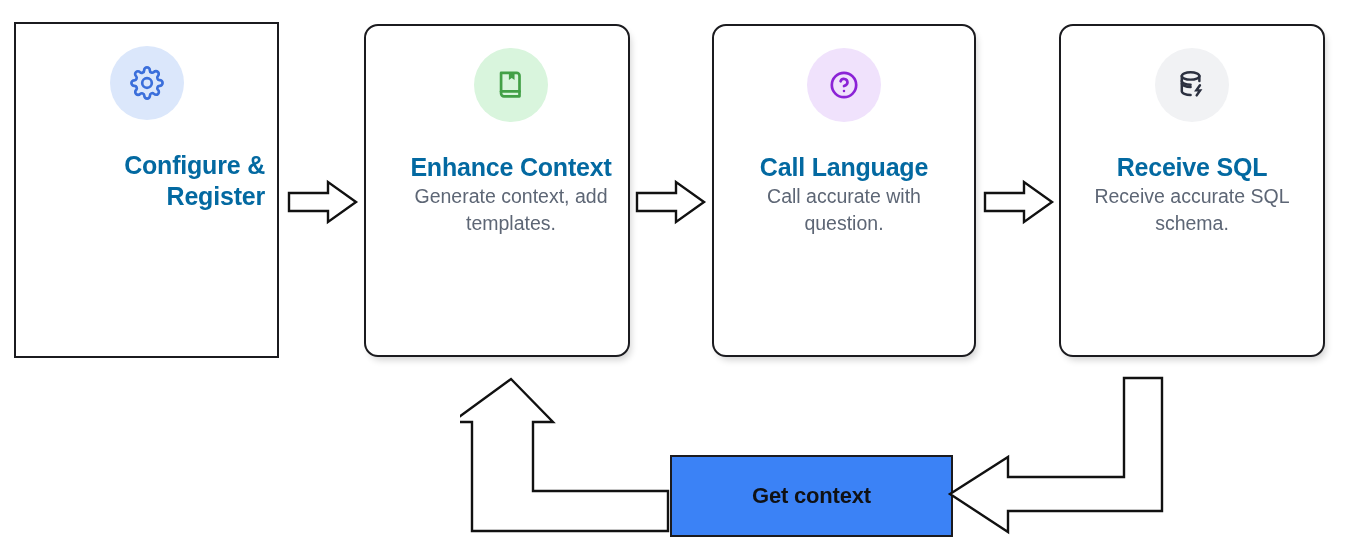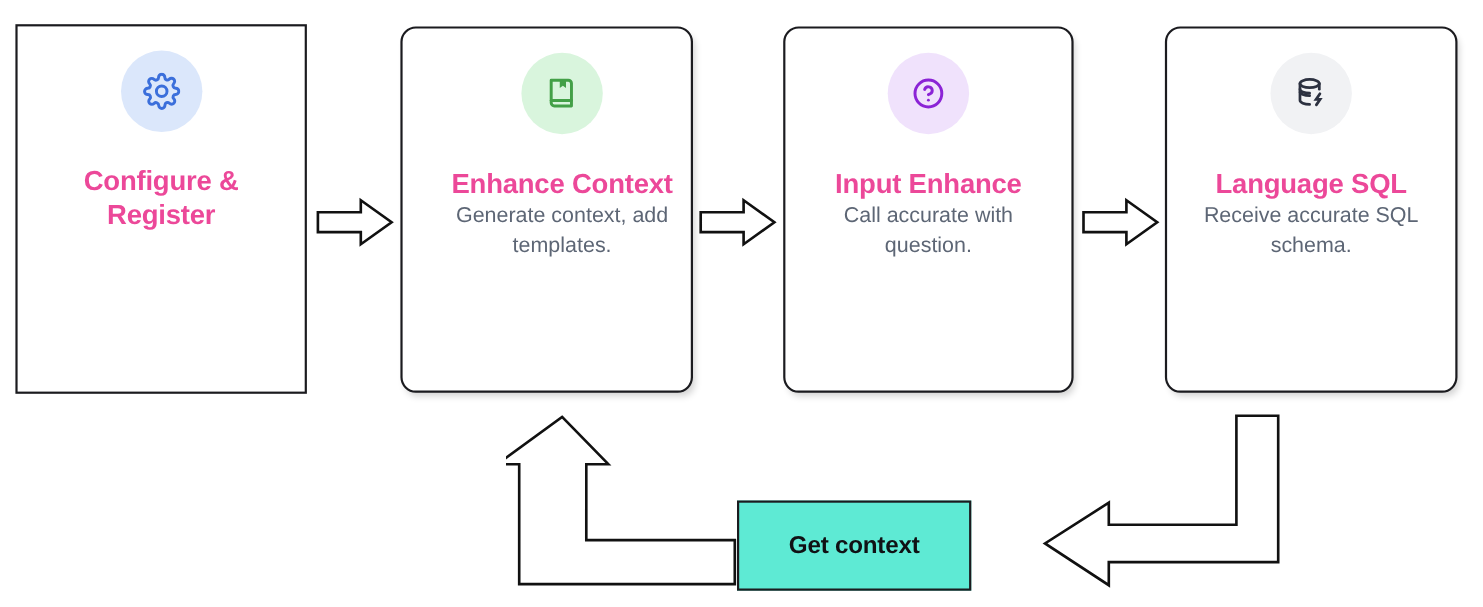--- a/index.html
+++ b/index.html
@@ -43,24 +43,25 @@
     justify-content: center;
     margin-top: 22px;
     flex: none;
   }
   .icon-badge svg { display: block; }
 
   .card-title {
     font-size: 25px;
     font-weight: bold;
     line-height: 1.22;
-    color: #ec4899;
+    color: #0369a1;
     letter-spacing: -0.2px;
     padding: 0 12px;
     margin-top: 30px;
+    text-align: right;
   }
   .card-desc {
     font-size: 19.5px;
     font-weight: normal;
     line-height: 1.42;
     color: #5d6675;
     padding: 0 14px;
   }
 
   
@@ -77,25 +78,25 @@
   .connector {
     position: absolute;
   }
   .connector svg { display: block; overflow: visible; }
 
   
   #get-context-box {
     position: absolute;
     left: 670px;
     top: 455px;
-    width: 213px;
+    width: 283px;
     height: 82px;
     box-sizing: border-box;
     border: 2.5px solid #1b1b1f;
-    background: #5eead4;
+    background: #3b82f6;
     display: flex;
     align-items: center;
     justify-content: center;
   }
   #get-context-box .label {
     font-size: 22px;
     font-weight: bold;
     color: #101114;
     letter-spacing: -0.2px;
   }
@@ -133,36 +134,36 @@
   </div>
 
   <div class="card rounded" id="card-3">
     <div class="icon-badge" style="background:#f0e2fc;">
       <svg width="34" height="34" viewBox="0 0 24 24" fill="none" stroke="#8b23d6" stroke-width="1.9" stroke-linecap="round" stroke-linejoin="round">
         <circle cx="12" cy="12" r="8.6"></circle>
         <path d="M9.6 9.4a2.5 2.5 0 0 1 4.86.83c0 1.66-2.46 2.5-2.46 2.5"></path>
         <circle cx="12" cy="16.3" r="0.9" fill="#8b23d6" stroke="none"></circle>
       </svg>
     </div>
-    <div class="card-title">Input Enhance</div>
+    <div class="card-title">Call Language</div>
     <div class="card-desc">Call accurate with question.</div>
   </div>
 
   <div class="card rounded" id="card-4">
     <div class="icon-badge" style="background:#f1f2f4;">
       <svg width="34" height="34" viewBox="0 0 24 24" fill="none" stroke="#2c3140" stroke-width="1.75" stroke-linecap="round" stroke-linejoin="round">
         <ellipse cx="11" cy="5.6" rx="6.2" ry="2.6"></ellipse>
         <path d="M4.8 5.6v5.2c0 1.44 2.78 2.6 6.2 2.6"></path>
         <path d="M17.2 5.6v3.6"></path>
         <path d="M4.8 9.2c0 1.44 2.78 2.6 6.2 2.6"></path>
         <path d="M4.8 11.2v5.2c0 1.44 2.78 2.6 6.2 2.6"></path>
         <path d="M17.6 12.2l-2.5 3.6h2.6l-2.4 3.5" stroke-linejoin="miter"></path>
       </svg>
     </div>
-    <div class="card-title">Language SQL</div>
+    <div class="card-title">Receive SQL</div>
     <div class="card-desc">Receive accurate SQL schema.</div>
   </div>
 
   <div class="connector" style="left:288px; top:180px;">
     <svg width="70" height="44" viewBox="0 0 70 44">
       <polygon points="1,13 40,13 40,2 68,22 40,42 40,31 1,31" fill="#ffffff" stroke="#111111" stroke-width="2.4" stroke-linejoin="miter"></polygon>
     </svg>
   </div>
 
   <div class="connector" style="left:636px; top:180px;">

